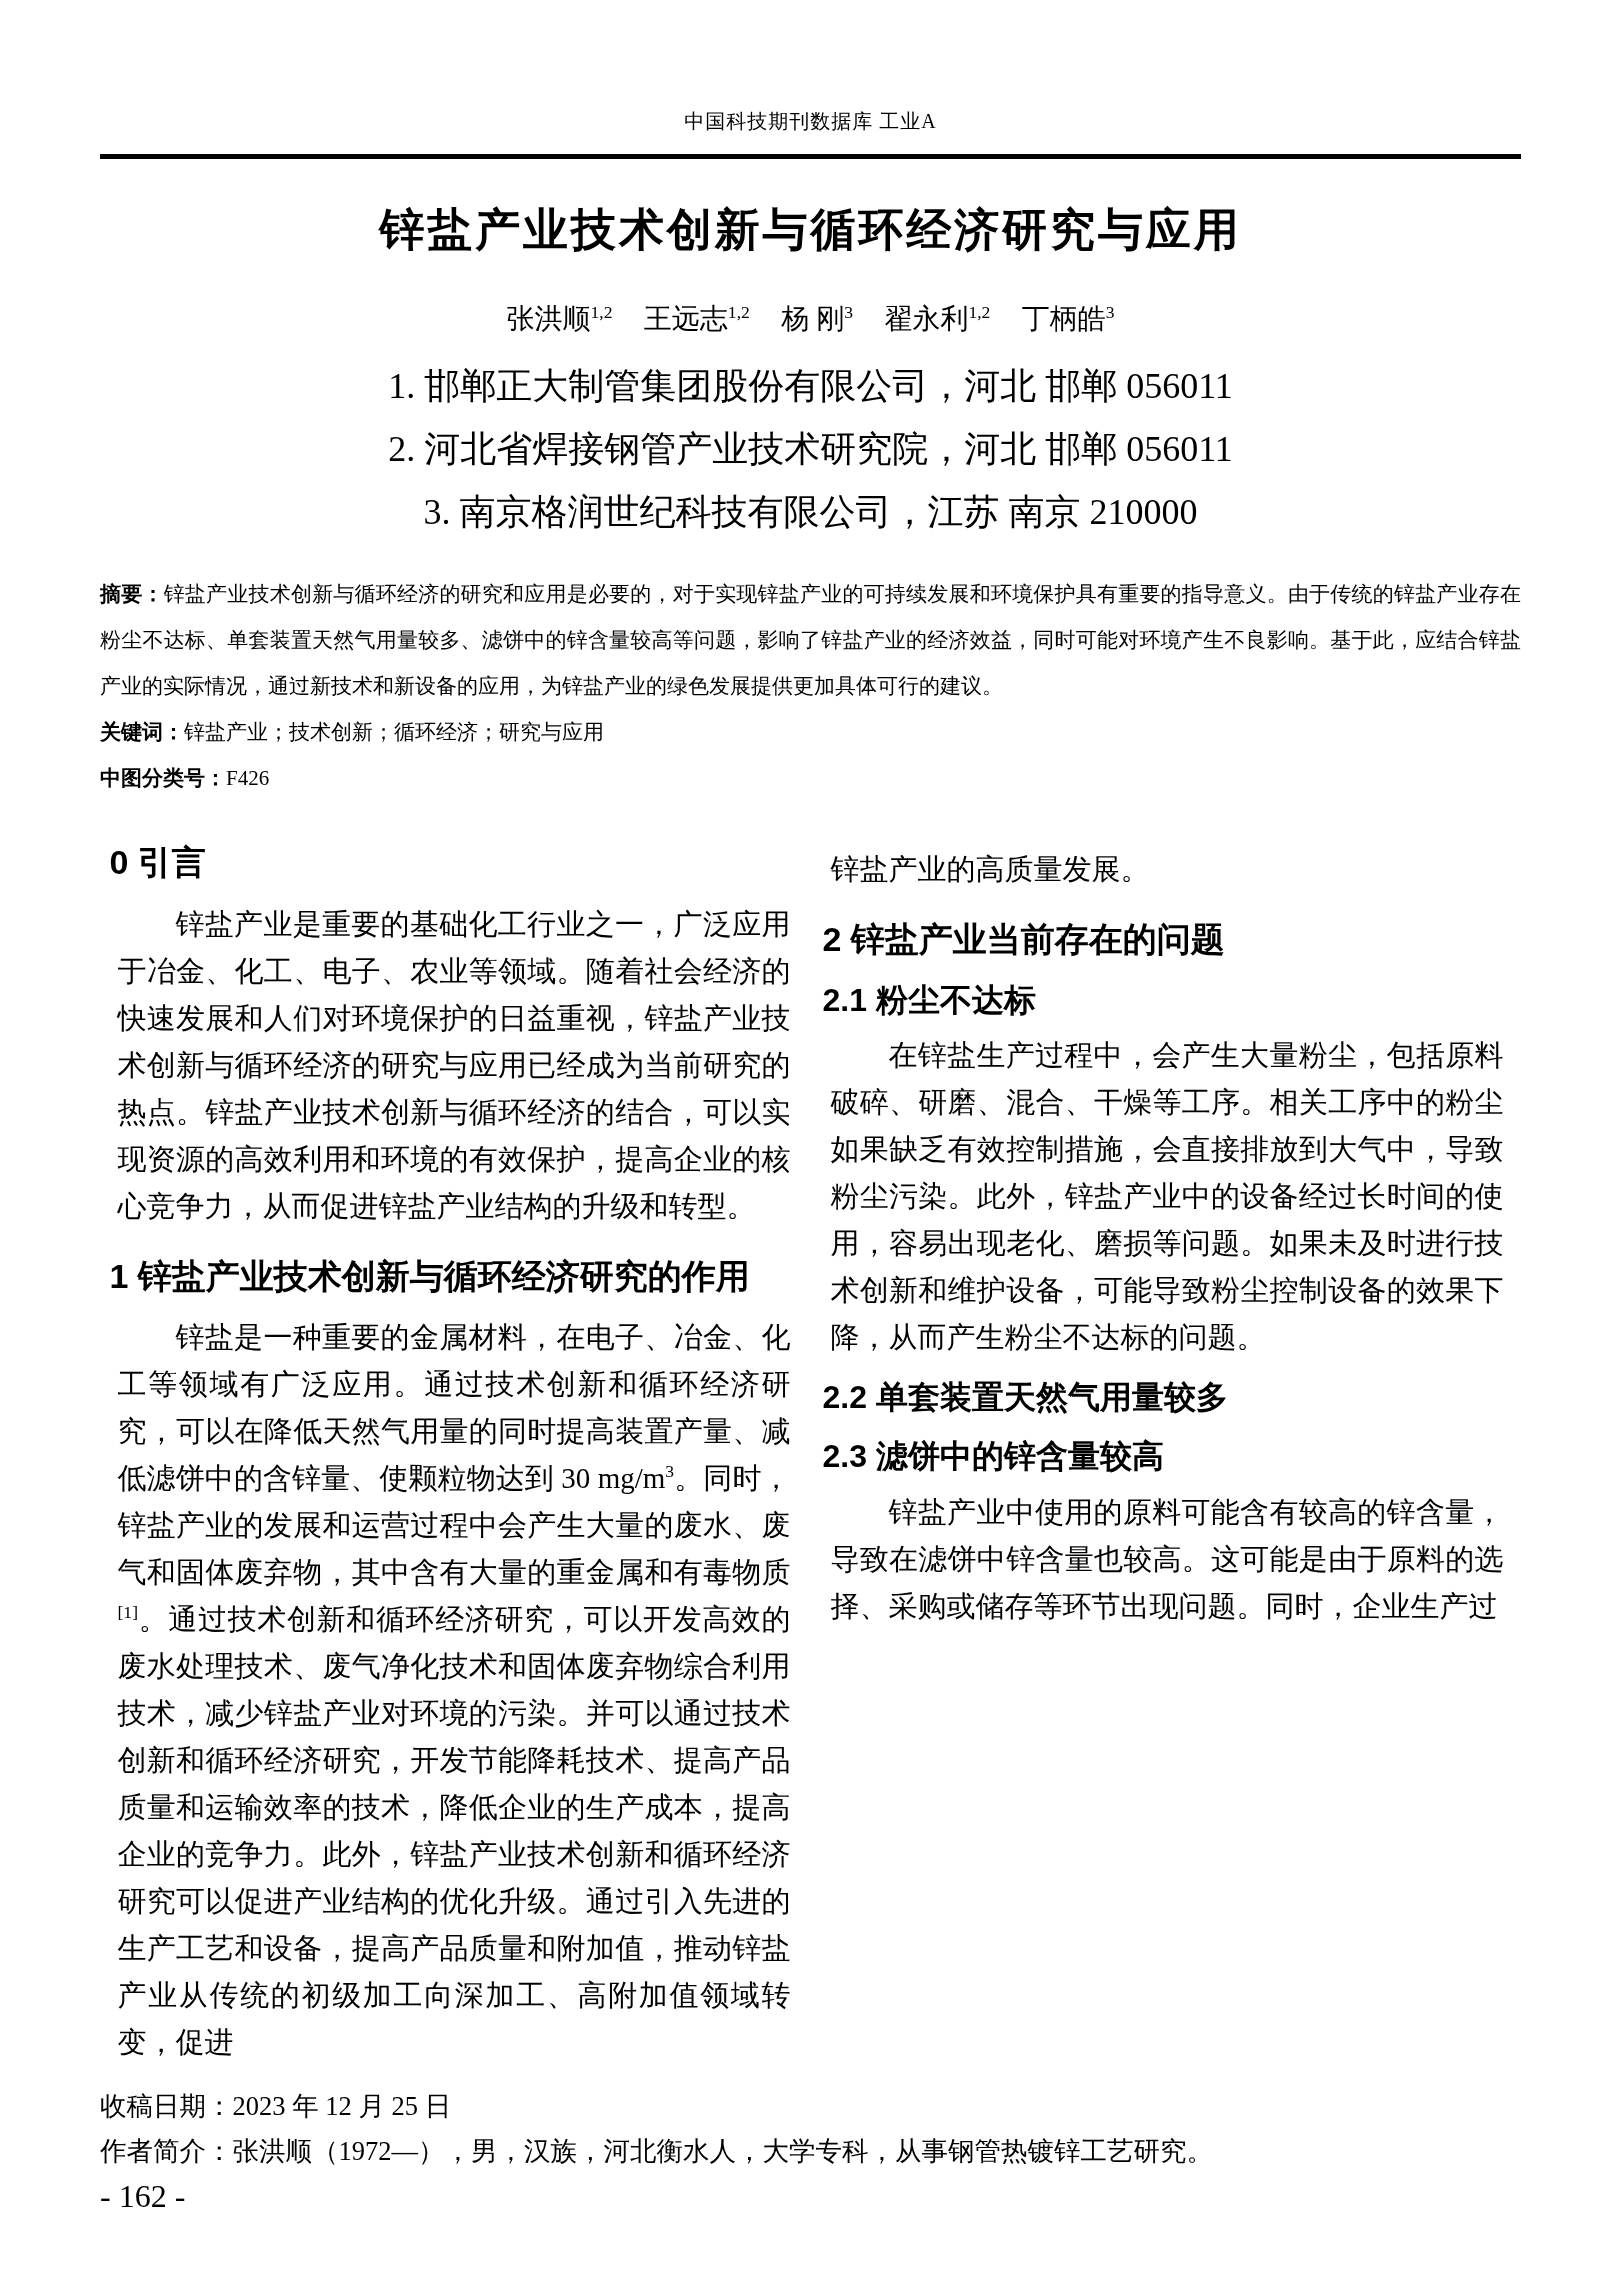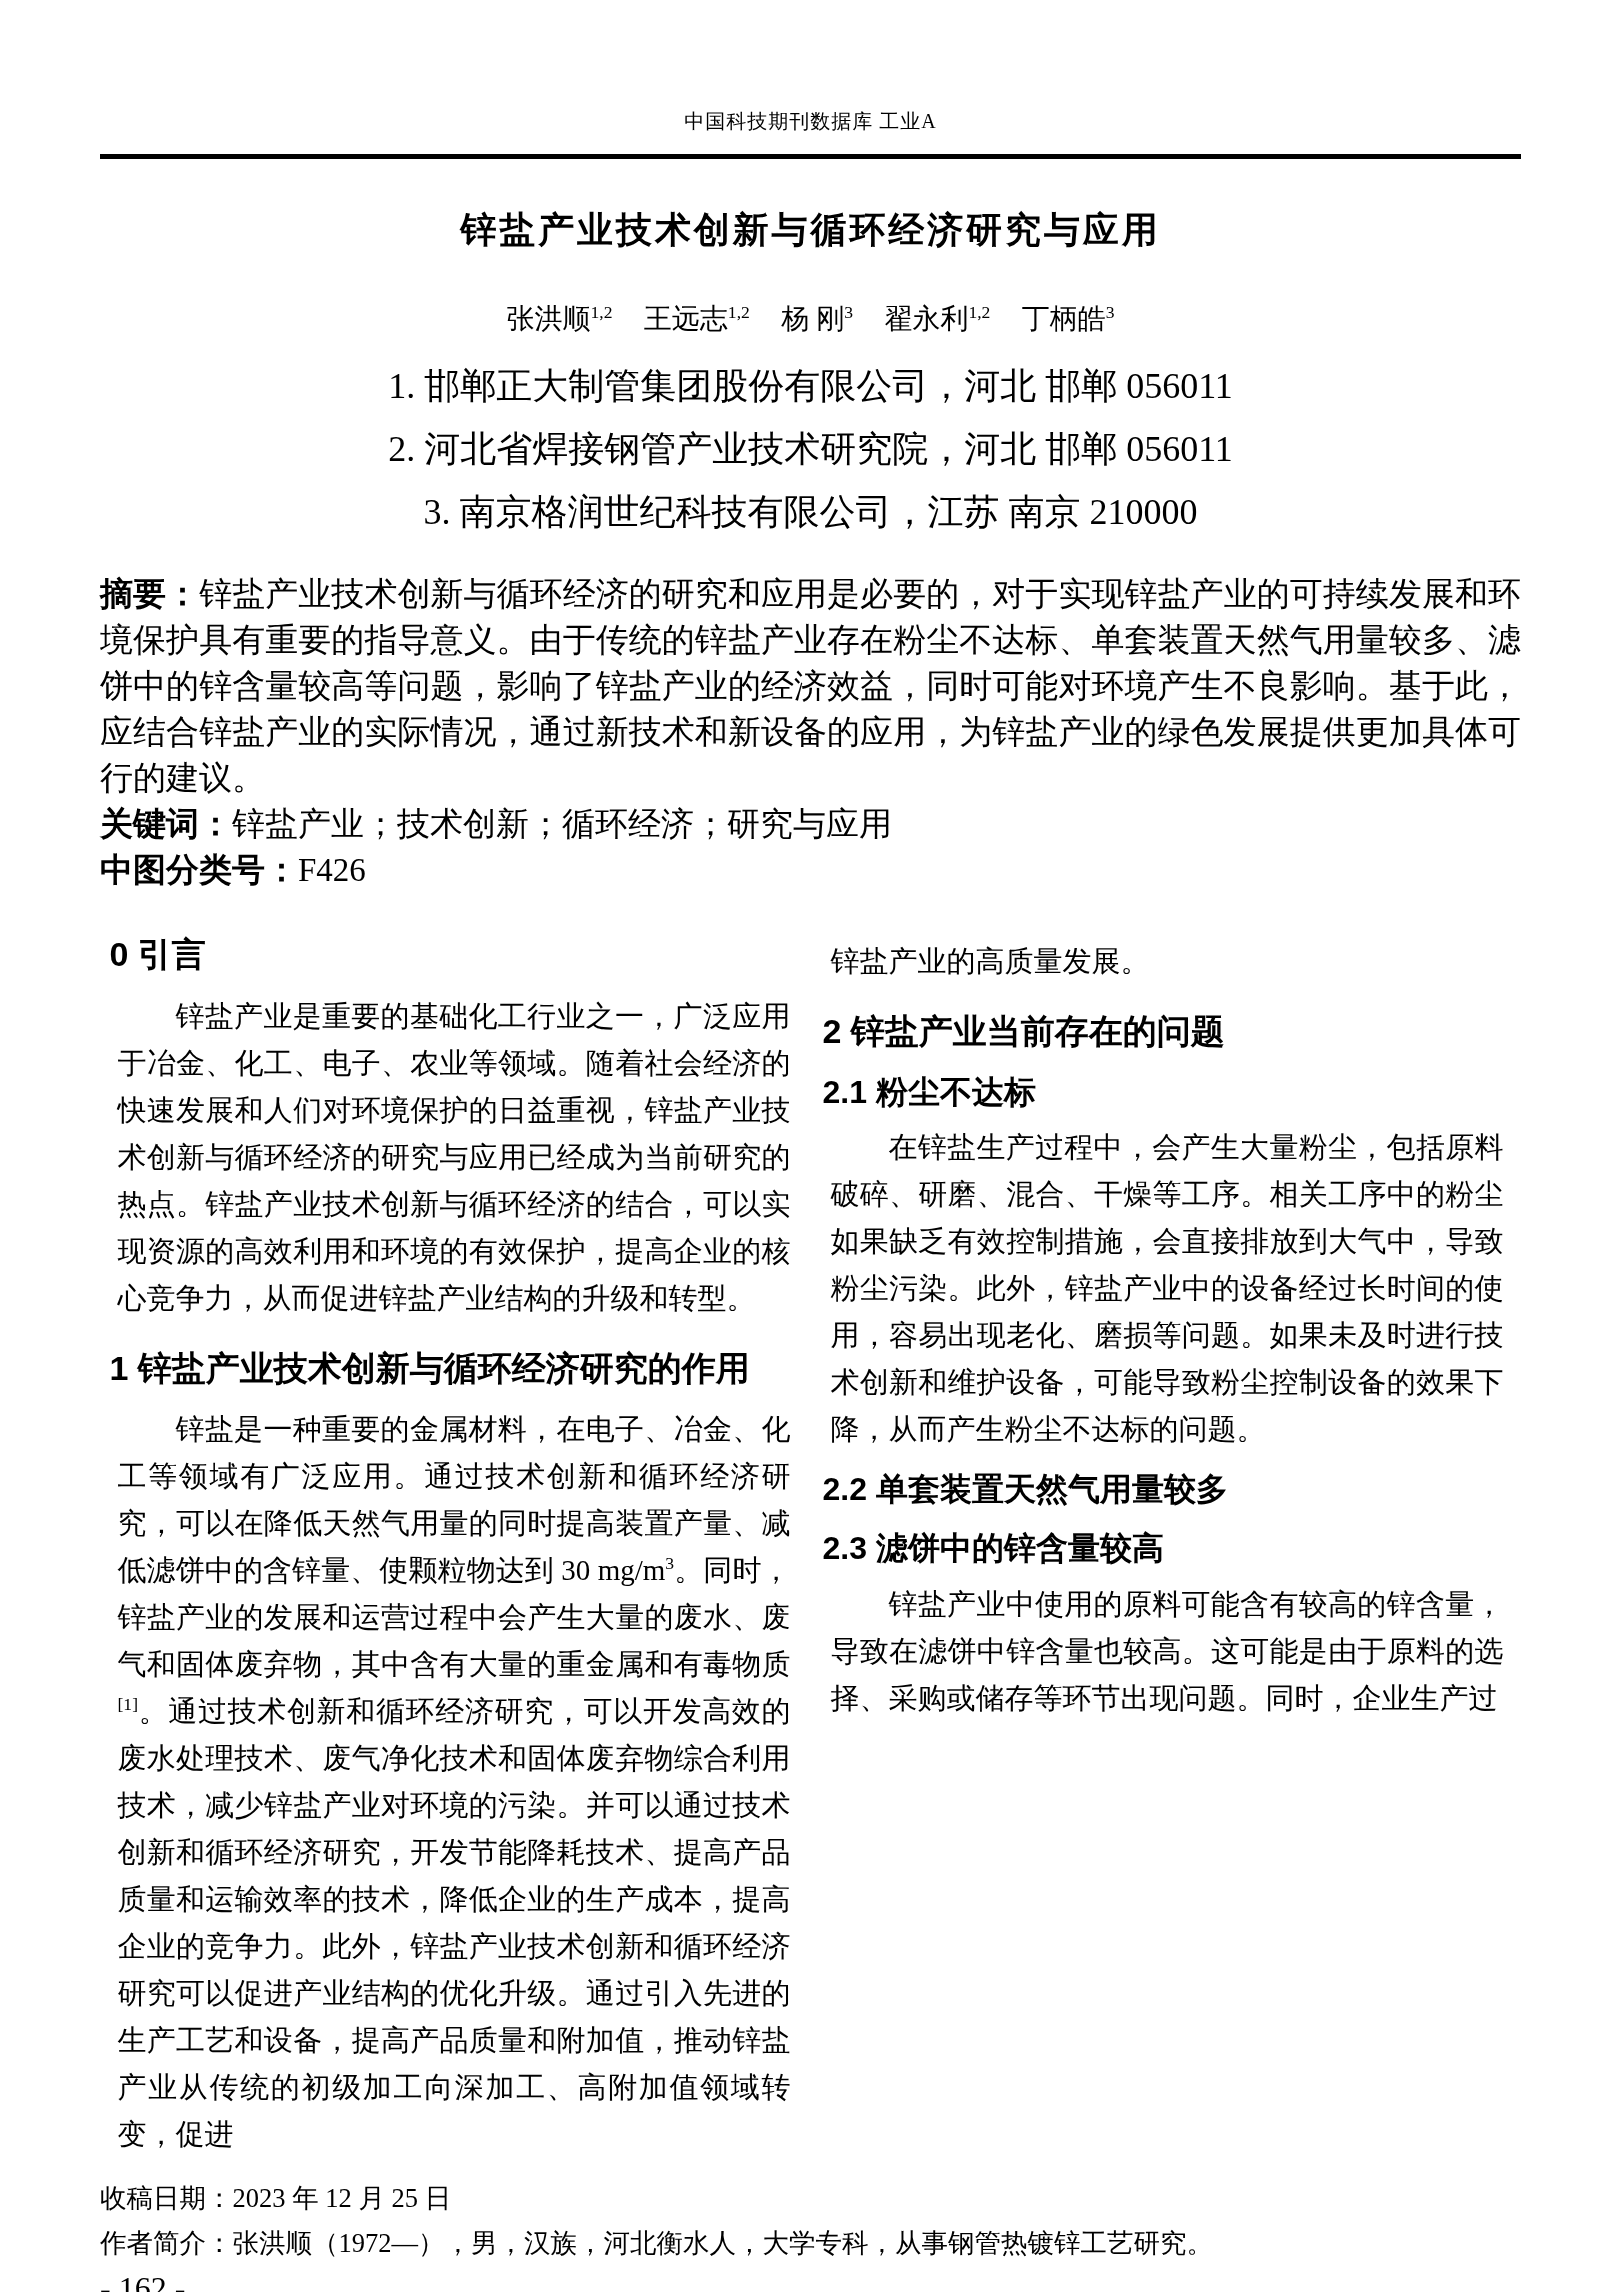--- a/index.html
+++ b/index.html
@@ -18,39 +18,39 @@
   .journal {
     margin-top: 45px;
     text-align: center;
     font-size: 20px; line-height: 26.5px;
     letter-spacing: 1px;
   }
   .rule { height: 4.9px; background: #000; margin-top: 19.6px; }
   .title {
     margin: 39px 0 0;
     text-align: center;
-    font-size: 36px; font-weight: 700;
+    font-size: 45px; font-weight: 700;
     letter-spacing: 2.9px;
     line-height: 65px;
   }
   .authors {
     margin-top: 29px;
     text-align: center;
     font-size: 28px; line-height: 41px;
   }
   .author { margin: 0 15.7px; white-space: nowrap; }
   .author sup { font-size: 17.6px; }
   .affils {
     margin-top: 15.7px;
     text-align: center;
     font-size: 36px; line-height: 63px;
   }
   .meta {
     margin-top: 27.4px;
-    font-size: 33px; line-height: 46px;
+    font-size: 21px; line-height: 46px;
     text-align: justify;
   }
   .meta p { margin: 0; }
   .label {
     font-family: "Liberation Sans", "DejaVu Sans", sans-serif;
     font-weight: 700;
   }
   .columns {
     display: flex; justify-content: center;
     margin-top: 37px;

